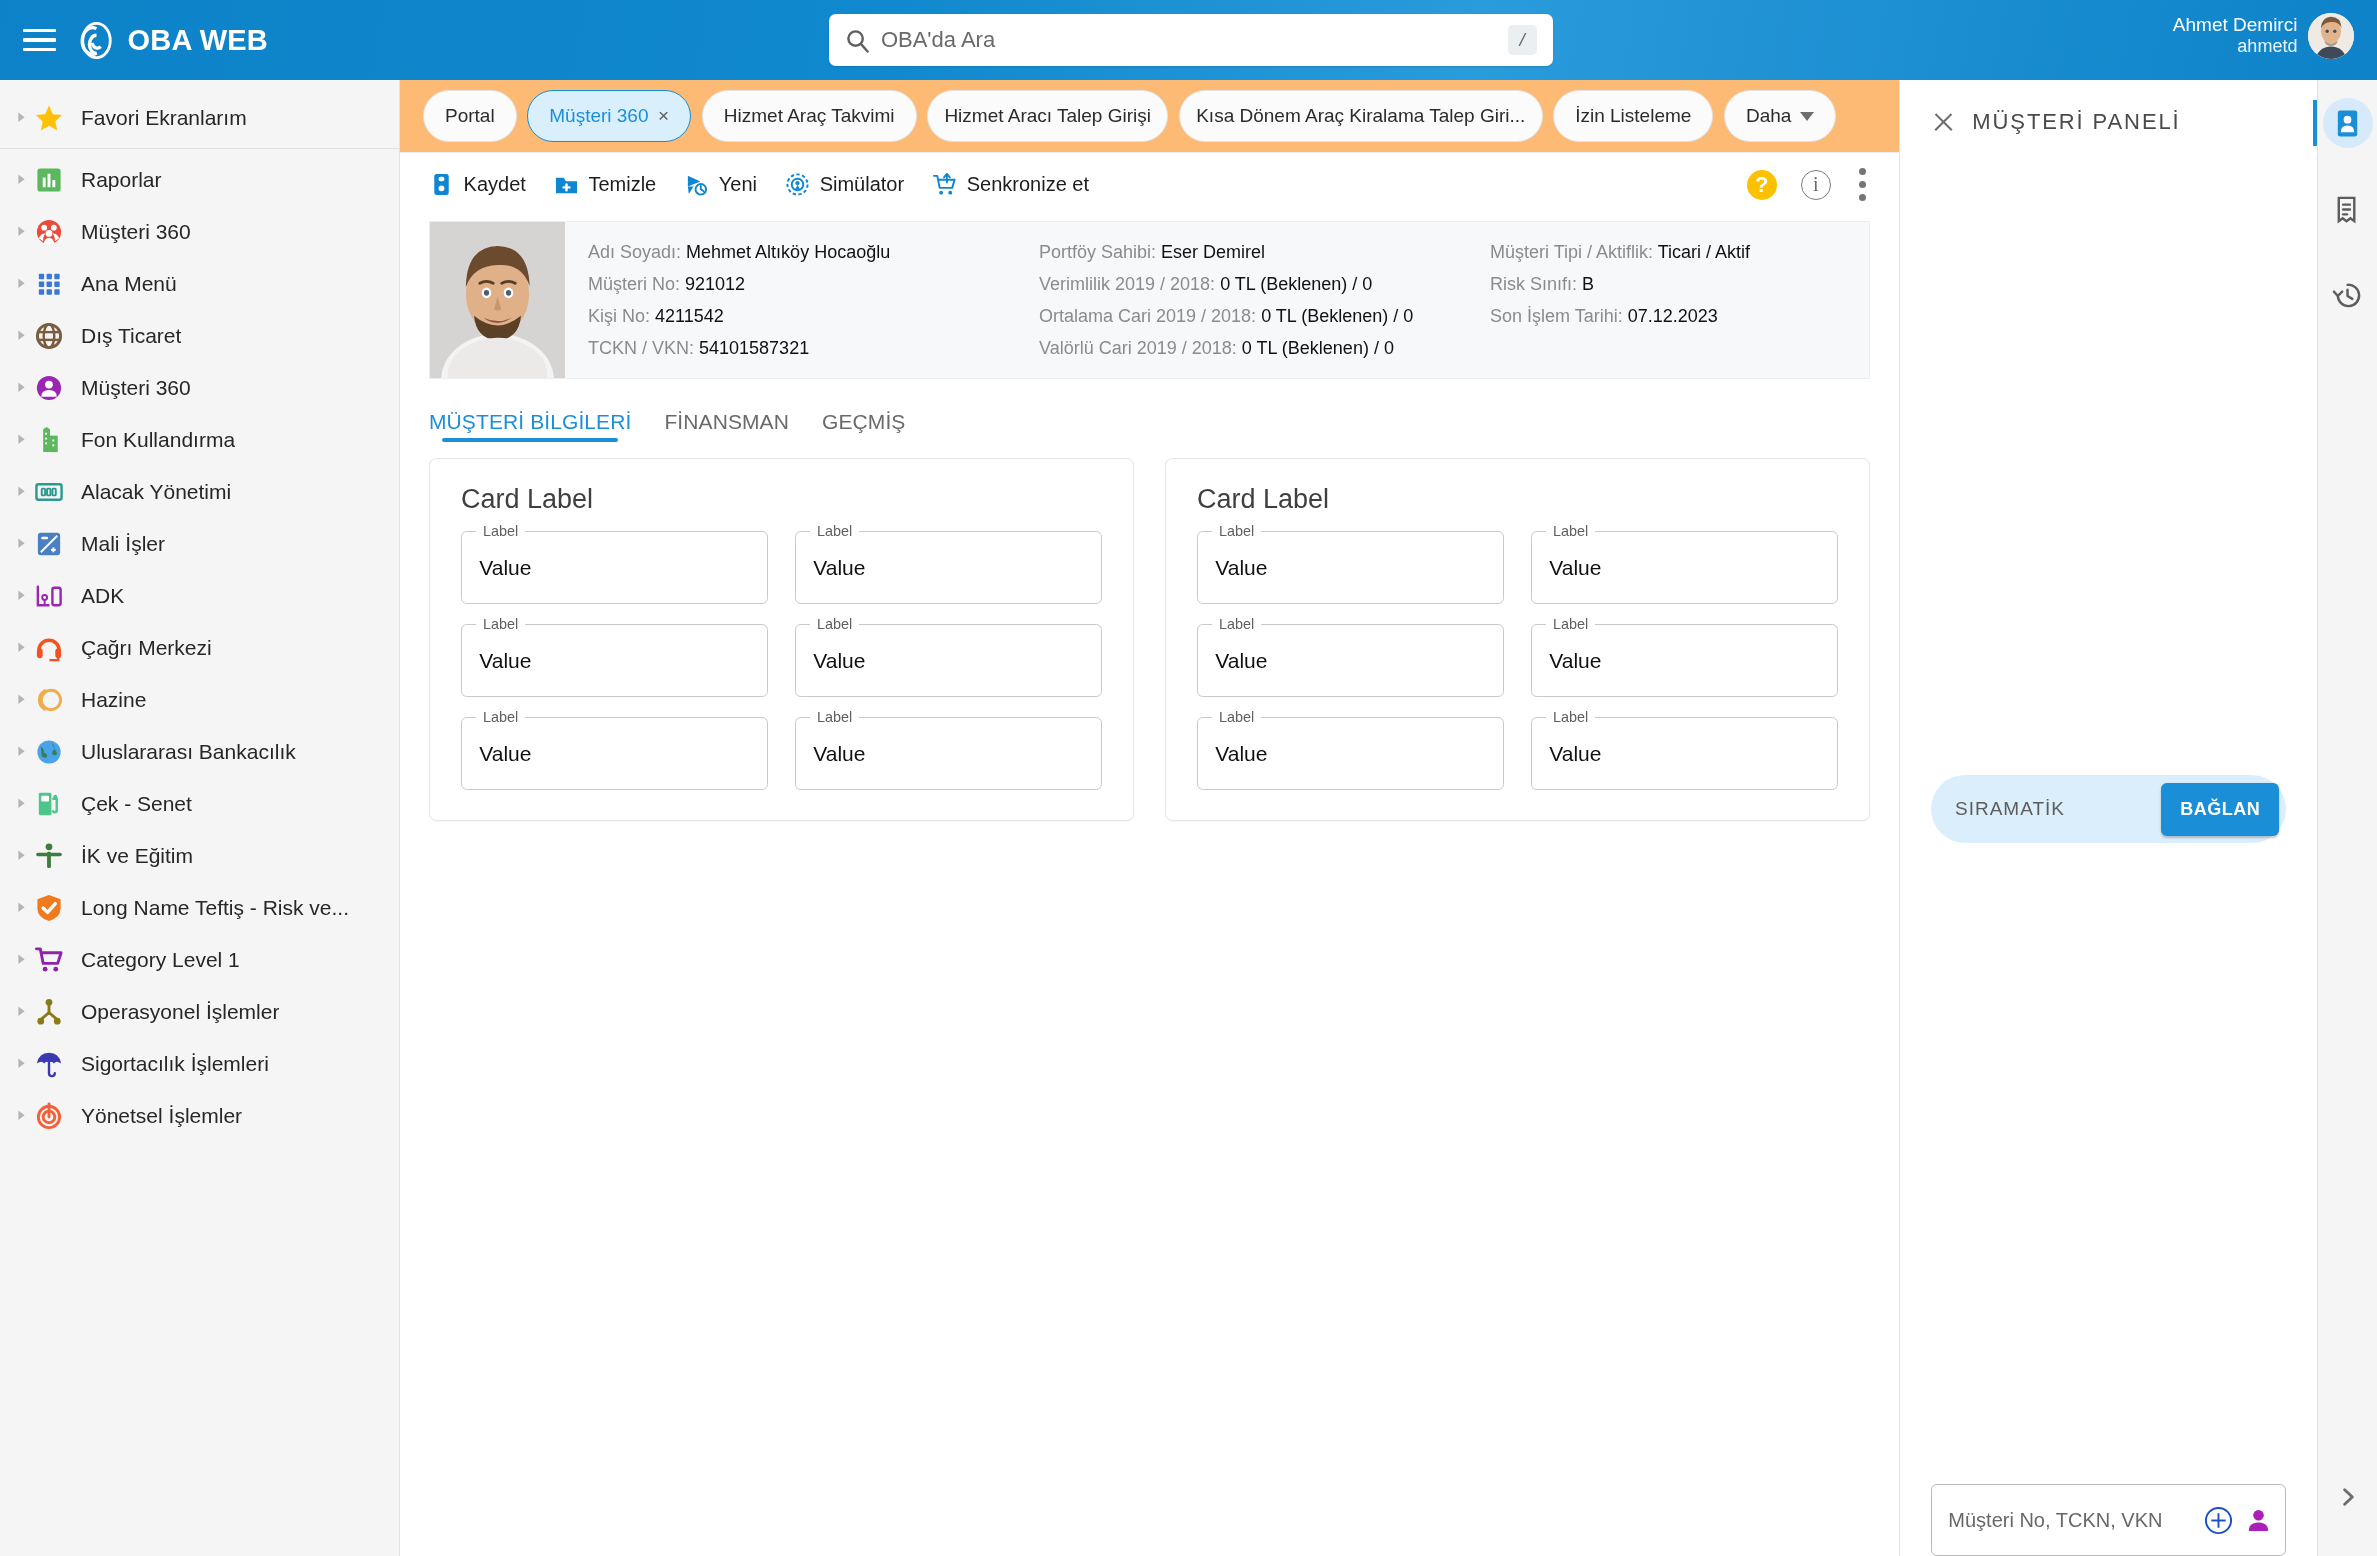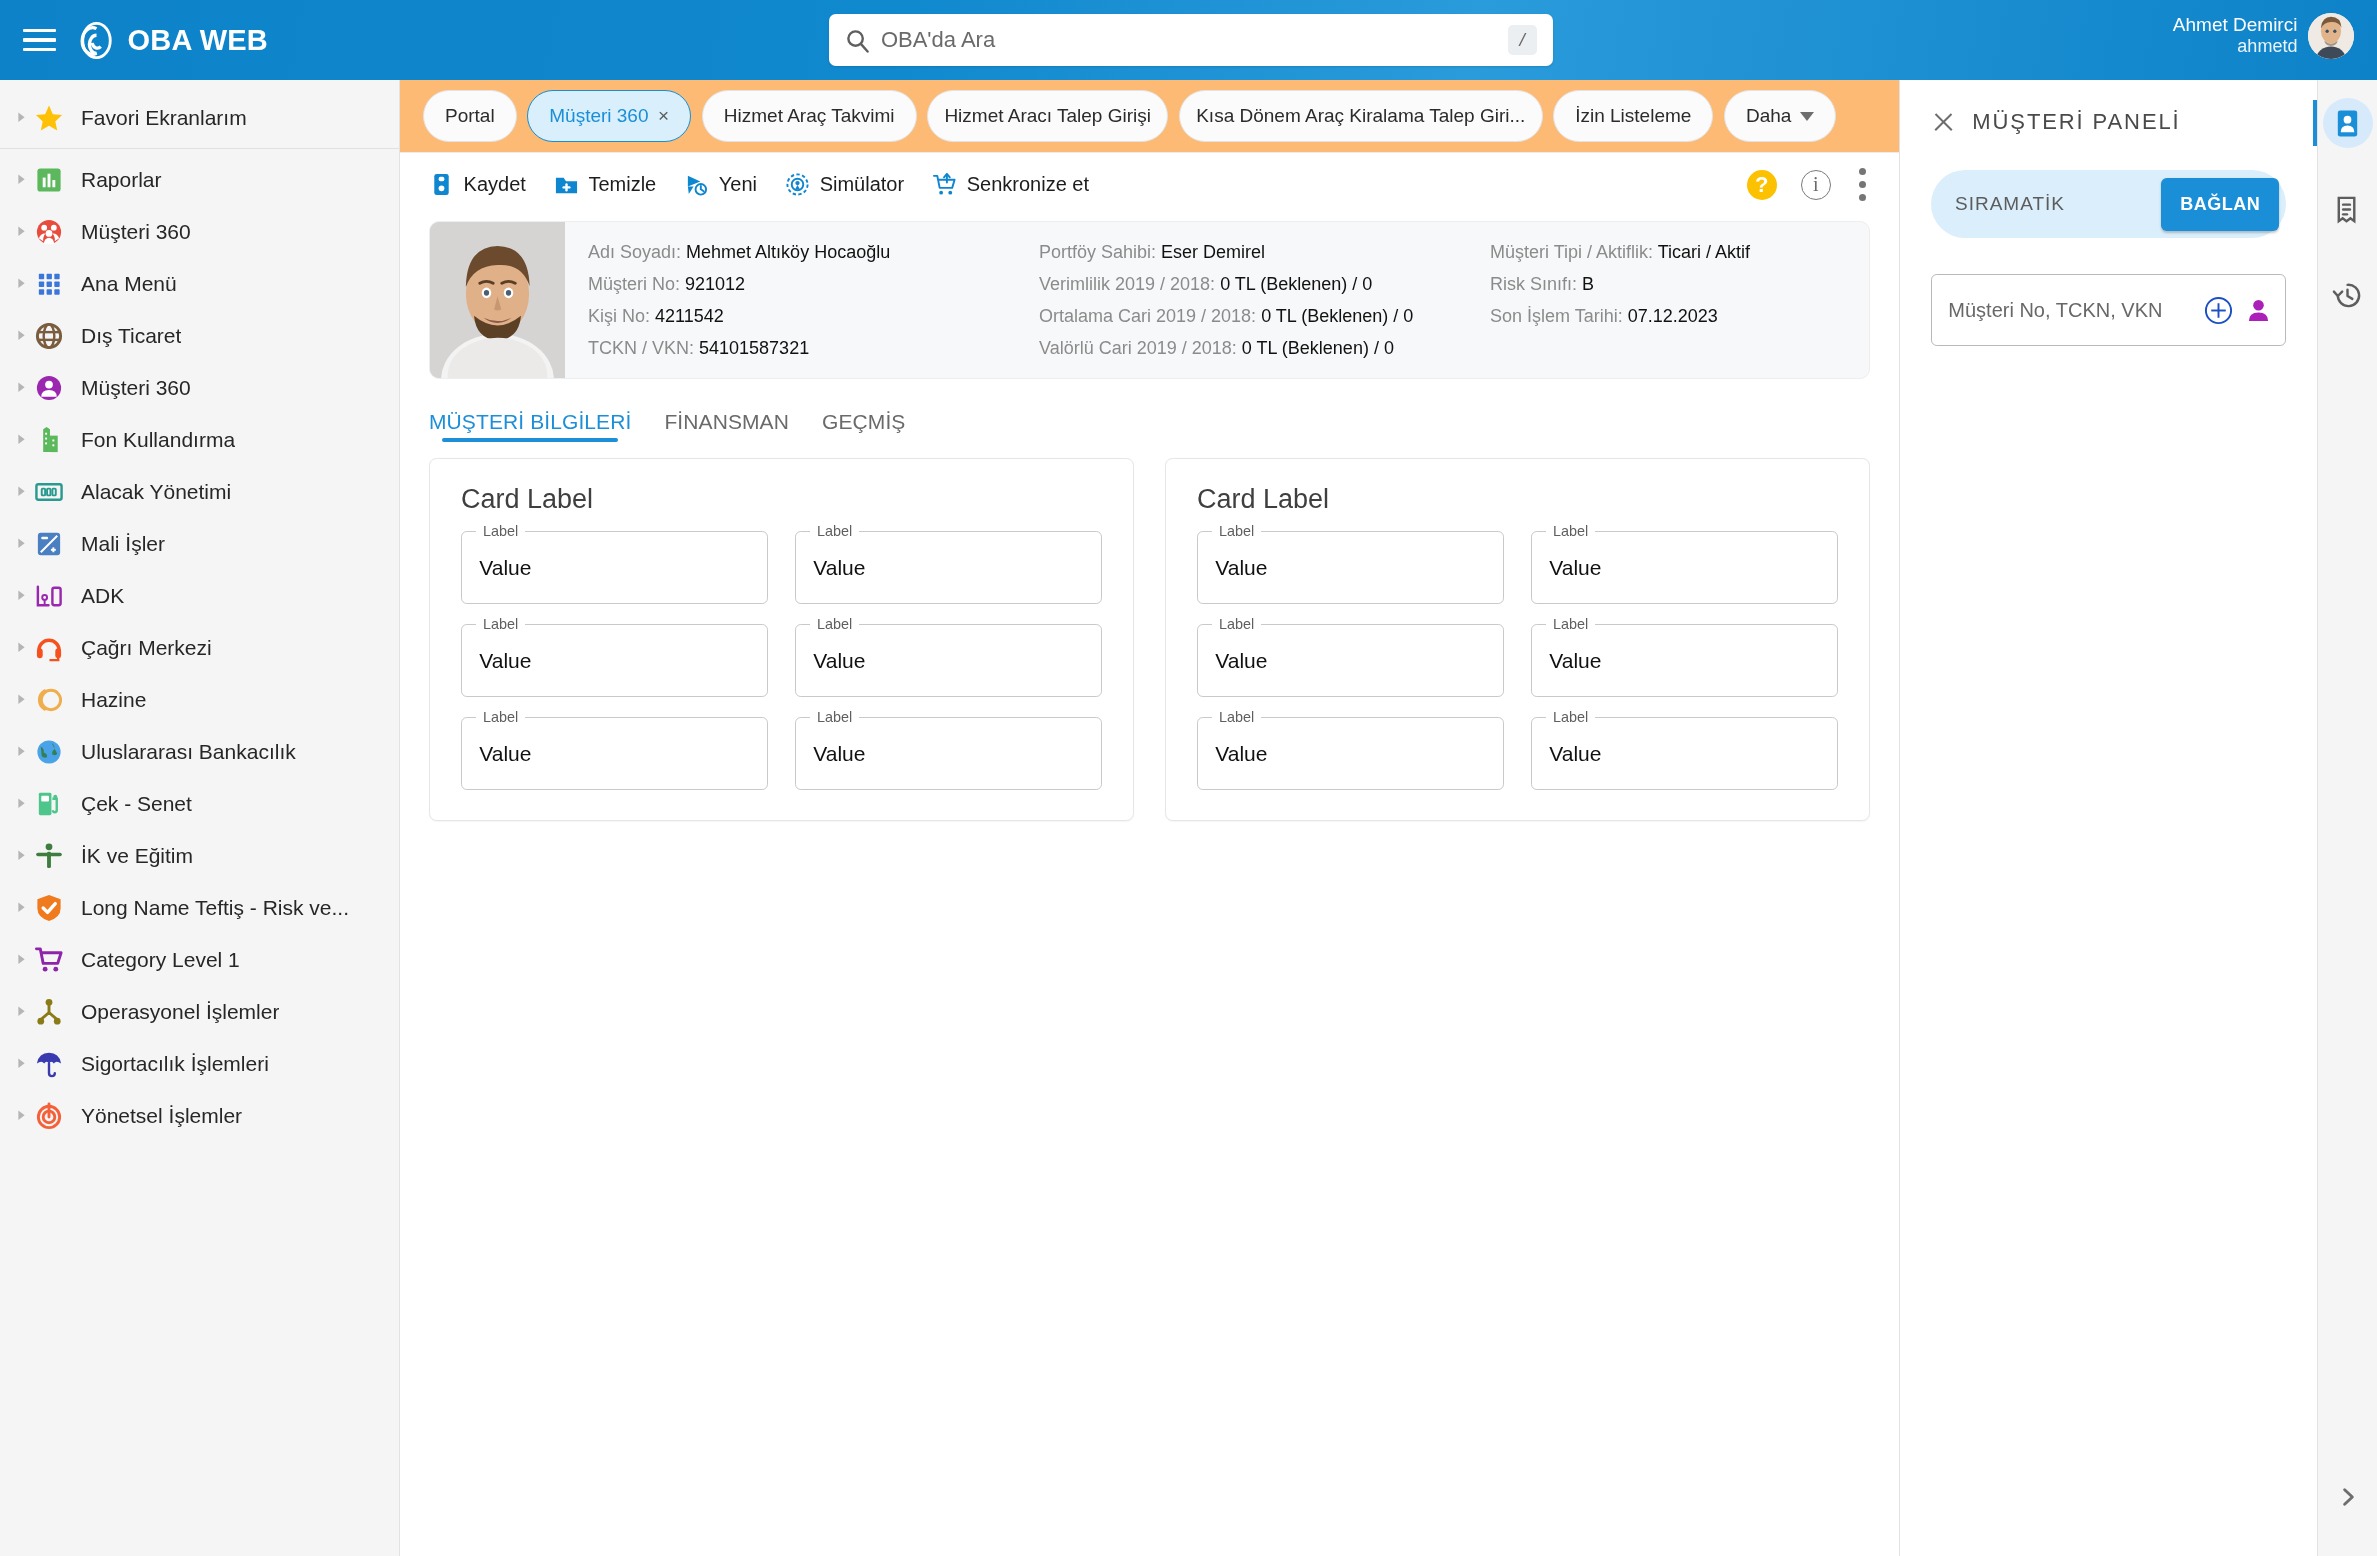--- a/index.html
+++ b/index.html
@@ -93,21 +93,21 @@
   .tb-ico { width:25px; height:25px; flex:0 0 25px; display:flex; align-items:center;justify-content:center;}
   .tb-label { font-size:20px; color:#1d1d1d; }
   .tb-right { position:absolute; right: 28px; display:flex; align-items:center; gap: 24px; }
   .ico-help { width:30px;height:30px;border-radius:50%;background:#fcc100;color:#fff;display:flex;align-items:center;justify-content:center;font-size:22px;font-weight:bold;cursor:pointer;}
   .ico-info { width:30px;height:30px;border-radius:50%;border:1.9px solid #7a7a7a;color:#6b6b6b;display:flex;align-items:center;justify-content:center;font-size:20px;font-family:"Liberation Serif",serif;cursor:pointer;}
   .ico-kebab { width:16.3px; display:flex;flex-direction:column;align-items:center;gap:5.8px;cursor:pointer;}
   .ico-kebab i { width:7.2px;height:7.2px;border-radius:50%;background:#757575;display:block;}
 
   
   .cust-card {
-    margin: 4.8px 29px 0 29px; background:#f7f8f9; border:0.5px solid #edeef0; border-radius: 10px;
+    margin: 4.8px 29px 0 29px; background:#f7f8f9; border:0.5px solid #edeef0; border-radius: 0;
     display:flex; align-items:stretch; padding: 0; height: 158px; overflow:hidden;
   }
   .cust-photo { width: 135px; flex:0 0 135px; background:#d9d9d9; overflow:hidden; position:relative; }
   .cust-cols { flex:1; display:flex; padding: 20px 19px 20px 23px; gap: 0px; }
   .cust-col { display:flex; flex-direction:column; gap: 11.5px; }
   .cust-col.c1 { width: 451px; }
   .cust-col.c2 { width: 451px; }
   .cust-col.c3 { width: 336px; }
   .cust-row { font-size: 18px; line-height:1.15; white-space:nowrap; }
   .cust-row .k { color:#8b8b8b; }
@@ -130,21 +130,21 @@
   }
   .field .flabel {
     position:absolute; top: -9.6px; left: 14.4px; background:#fff; padding: 0 6.7px;
     font-size: 14.4px; color:#5f5f5f;
   }
   .field .fvalue { font-size: 21px; color:#111; }
 
   
   .rightpanel {
     width: 418px; flex:0 0 418px; background:#fff; border-left:0.5px solid #e2e2e2;
-    display:flex; flex-direction:column; position:relative;
+    display:flex; flex-direction:column; position:relative;justify-content:space-between;
   }
   .rp-head { display:flex; align-items:center; gap: 16.3px; padding: 29px 0 0 31px; }
   .rp-close { width:25px;height:25px; position:relative; cursor:pointer; flex:0 0 25px;}
   .rp-close::before, .rp-close::after { content:""; position:absolute; left:1px; top:11.5px; width:23px; height:2.4px; background:#6d6d6d; }
   .rp-close::before { transform: rotate(45deg);} .rp-close::after { transform: rotate(-45deg);}
   .rp-title { font-size: 22px; color:#4a4a4a; letter-spacing: 1.9px; }
 
   .siramatik {
     margin: 35px 31px 0 31px; height: 68px; background:#dbeefb; border-radius: 34px;
     display:flex; align-items:center; justify-content:space-between; padding: 0 6.7px 0 24px;

